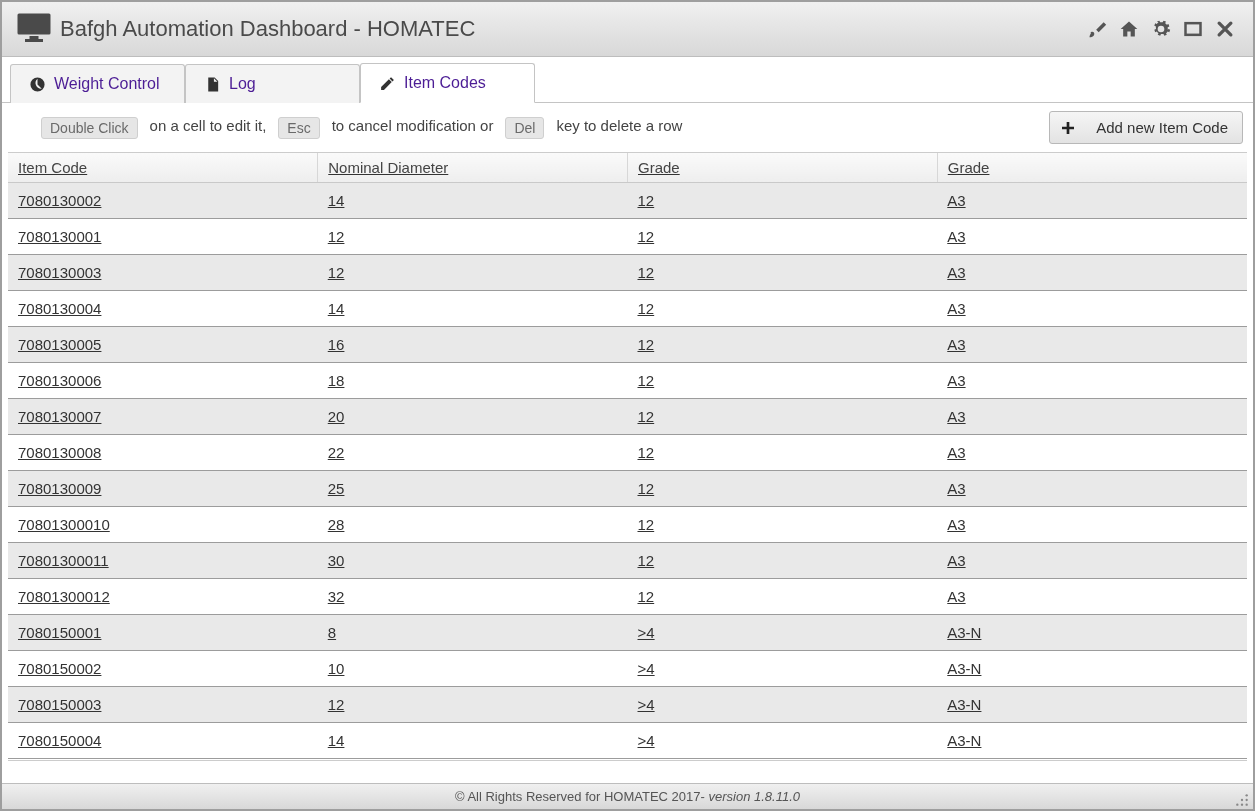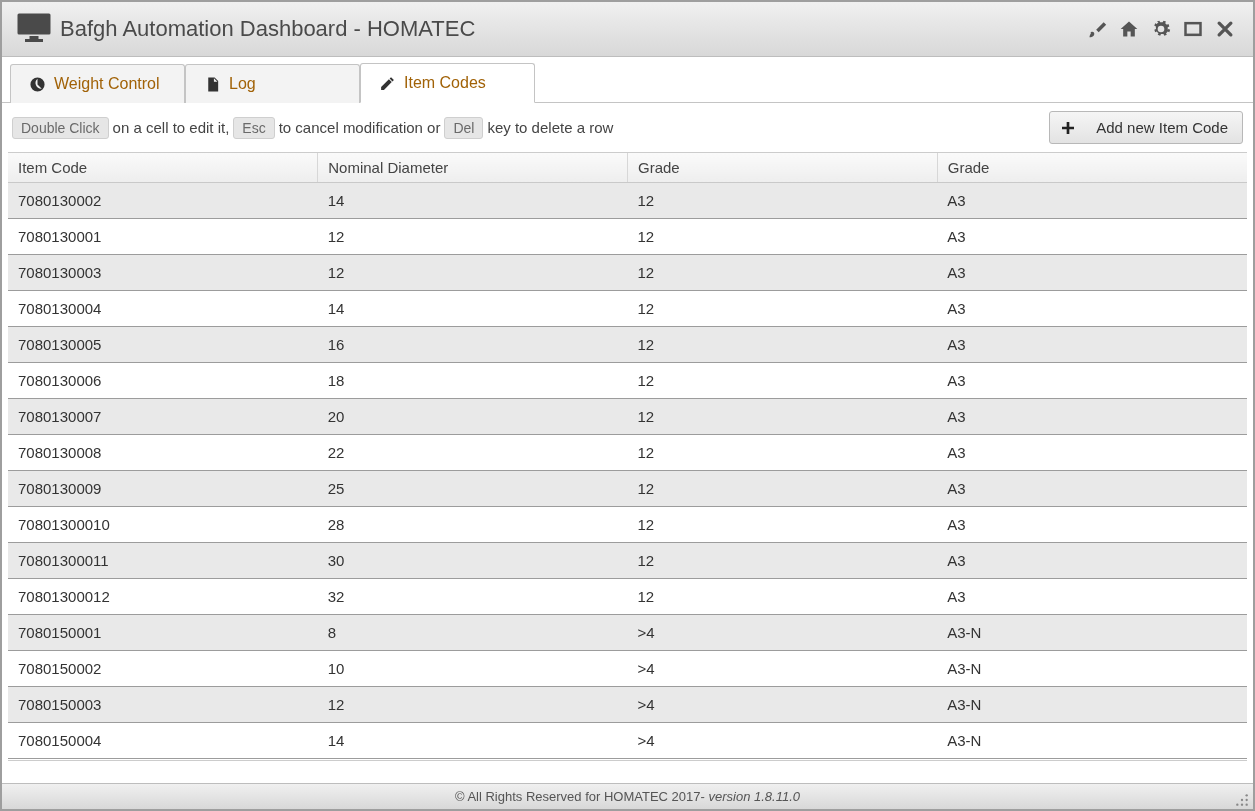--- a/index.html
+++ b/index.html
@@ -65,21 +65,21 @@
       height: 46px;
     }
     .tab {
       display: flex;
       align-items: center;
       gap: 8px;
       padding: 10px 18px;
       border: 1px solid #c4c4c4;
       border-bottom: none;
       background: #f3f3f3;
-      color: #a16207;
+      color: #4c1d95;
       font-size: 16px;
       min-width: 175px;
       cursor: pointer;
       margin-right: 0;
       border-radius: 3px 3px 0 0;
       position: relative;
       top: 1px;
     }
     .tab.active {
       background: #fff;
@@ -90,23 +90,23 @@
     .subtoolbar {
       display: flex;
       align-items: center;
       justify-content: space-between;
       padding: 8px 10px;
     }
     .hint {
       font-size: 15px;
       color: #444;
       display: flex;
-      align-items: center;
-      gap: 4px;
+      gap: 12px;
       flex-wrap: wrap;
+      margin-left: 29px;
     }
     .kbd {
       display: inline-block;
       background: #e6e6e6;
       border: 1px solid #cfcfcf;
       border-radius: 3px;
       padding: 2px 8px;
       font-size: 14px;
       color: #6a6a6a;
     }
@@ -129,20 +129,21 @@
       overflow-y: scroll;
       border-top: 1px solid #ccc;
       border-bottom: 1px solid #ccc;
       margin: 0 6px 2px 6px;
       position: relative;
     }
     table {
       width: 100%;
       border-collapse: collapse;
       table-layout: fixed;
+      text-decoration: underline;
     }
     thead th {
       text-align: left;
       font-weight: 400;
       font-size: 15px;
       color: #444;
       background: linear-gradient(to bottom, #fafafa, #eeeeee);
       border-bottom: 1px solid #c9c9c9;
       border-right: 1px solid #d7d7d7;
       padding: 6px 10px;

